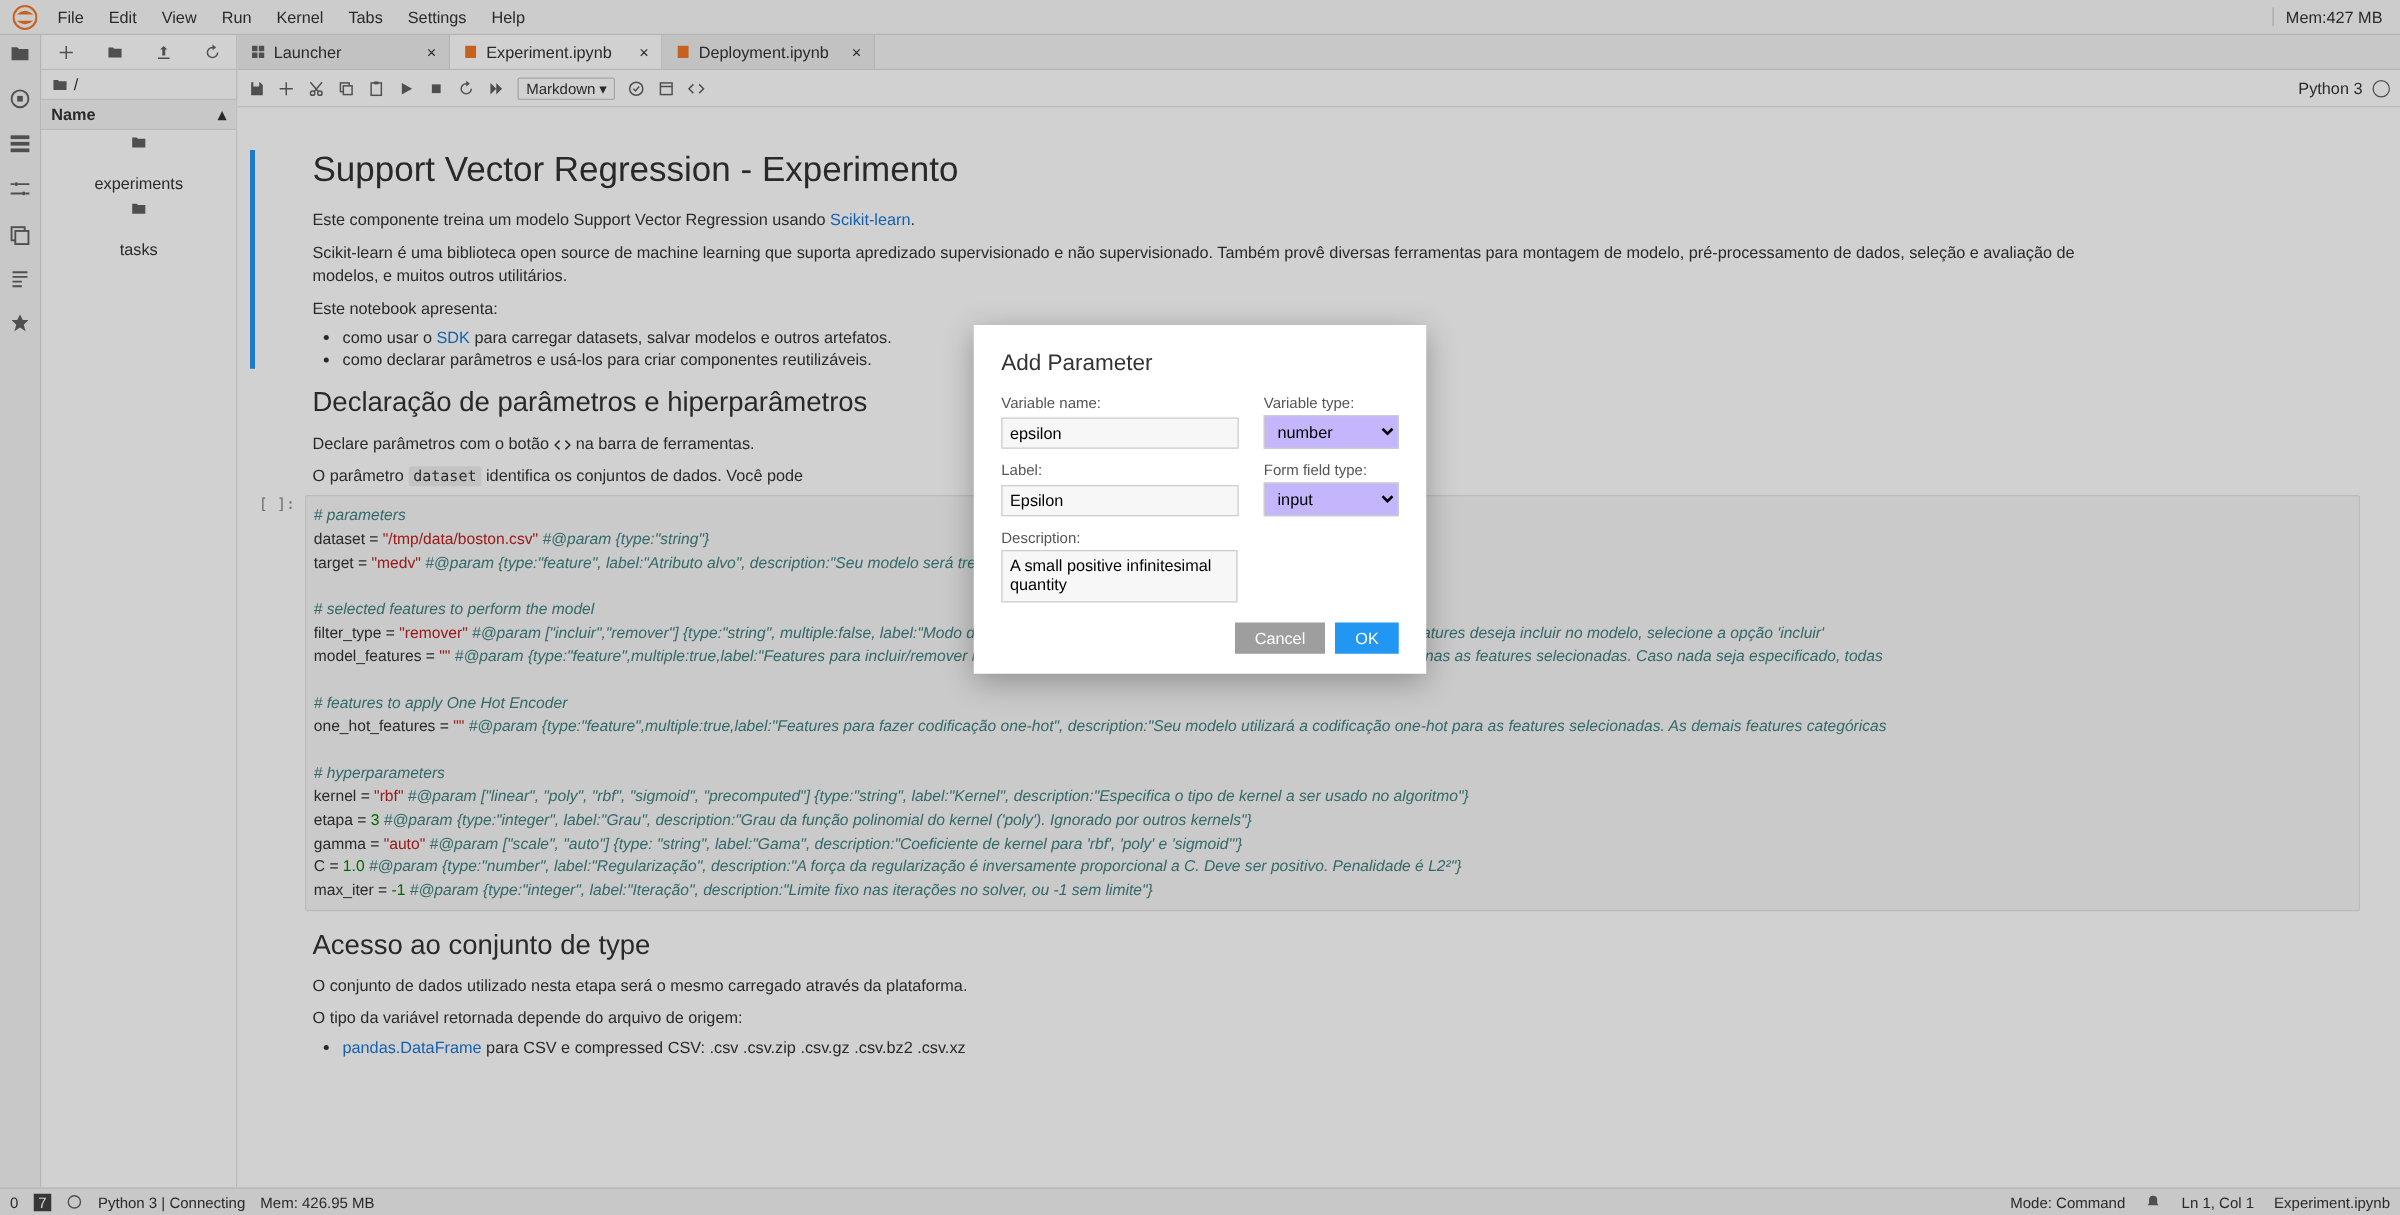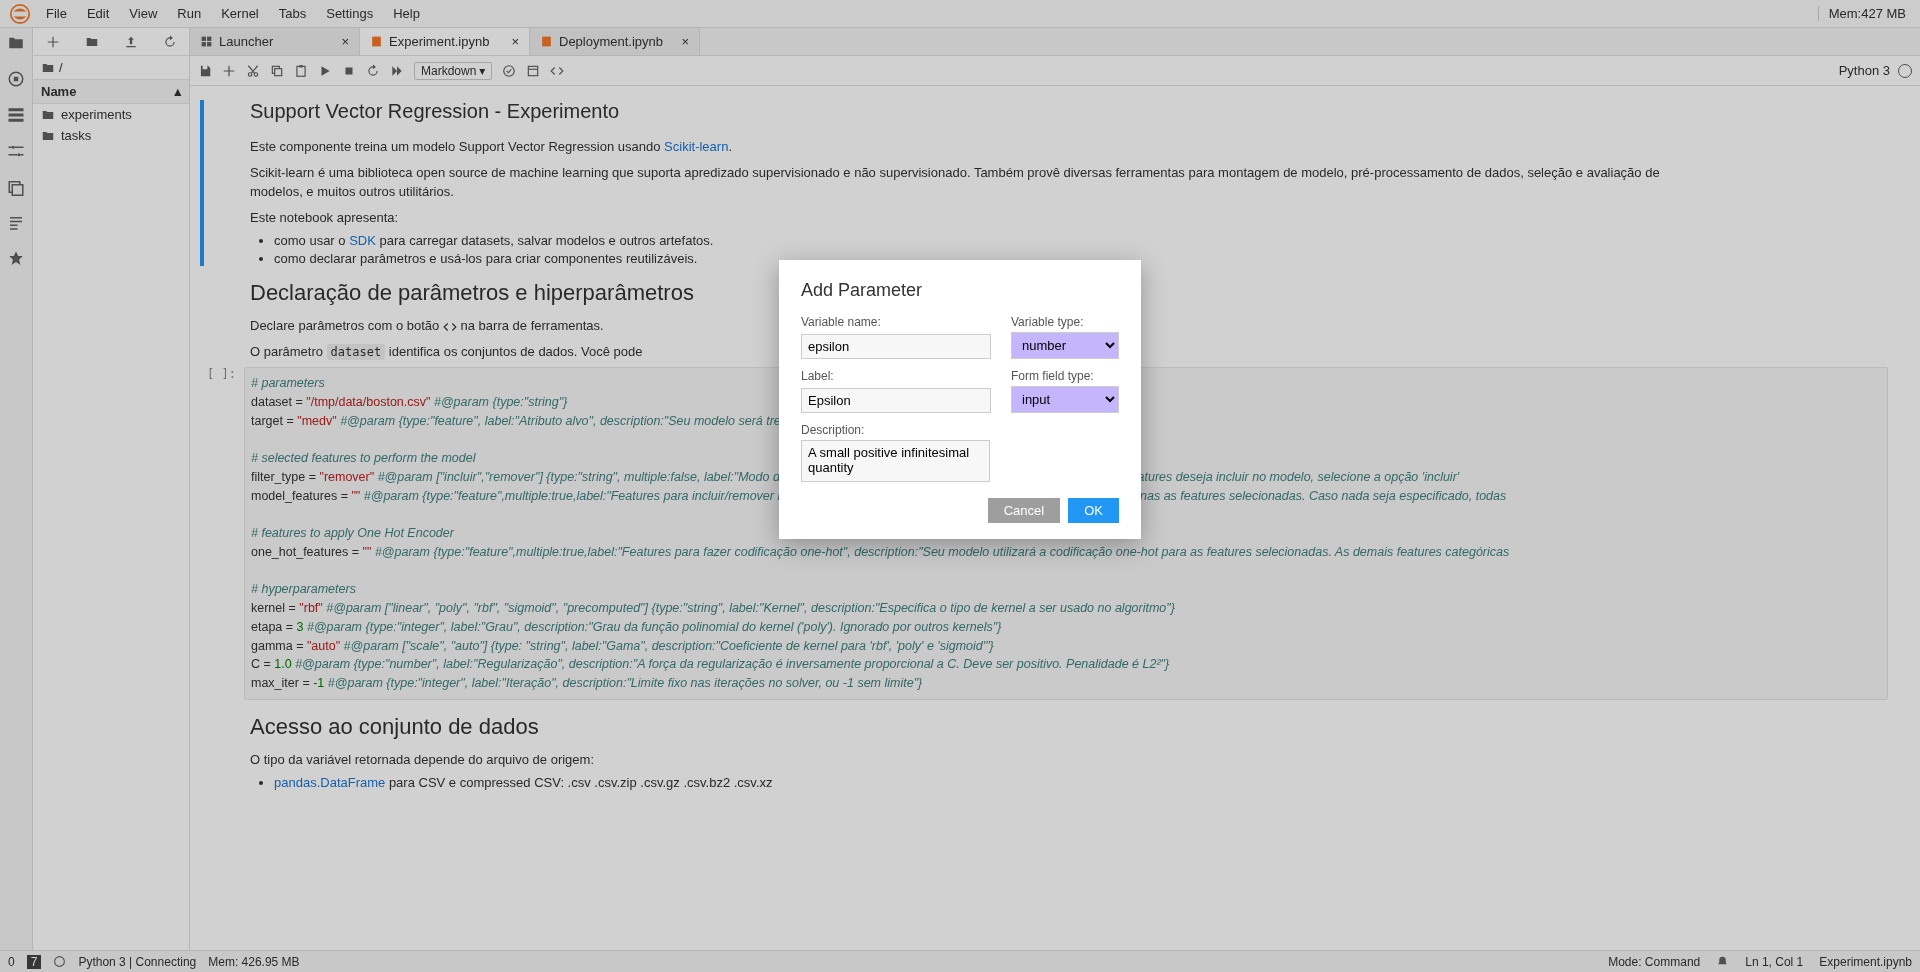--- a/index.html
+++ b/index.html
@@ -14,41 +14,41 @@
 .main-area { display: flex; height: calc(100% - 28px - 22px); }
 .left-rail { width: 33px; background: #f4f4f4; border-right: 1px solid #ddd; display: flex; flex-direction: column; align-items: center; padding-top: 6px; gap: 18px; }
 .left-rail .rail-icon { width: 18px; height: 18px; fill: #616161; cursor: pointer; }
 
 .file-panel { width: 157px; background: #fff; border-right: 1px solid #ddd; display: flex; flex-direction: column; }
 .file-toolbar { height: 28px; display: flex; align-items: center; justify-content: space-around; border-bottom: 1px solid #e5e5e5; }
 .file-toolbar svg { width: 14px; height: 14px; fill: #616161; }
 .breadcrumb { padding: 4px 8px; display: flex; align-items: center; gap: 4px; border-bottom: 1px solid #e5e5e5; }
 .name-header { padding: 4px 8px; font-weight: 600; background: #f5f5f5; border-bottom: 1px solid #e5e5e5; display: flex; justify-content: space-between; align-items: center; }
 .file-list { flex: 1; }
-.file-item { padding: 3px 8px; display: flex; align-items: center; gap: 6px; cursor: pointer; }
+.file-item { padding: 3px 8px; display: flex; align-items: center; gap: 18px; cursor: pointer; flex-direction: column; }
 .file-item svg { width: 14px; height: 14px; fill: #616161; }
 
 .content-area { flex: 1; display: flex; flex-direction: column; background: #fff; }
 .tabbar { height: 28px; background: #f4f4f4; border-bottom: 1px solid #ddd; display: flex; }
 .tab { padding: 0 10px; display: flex; align-items: center; gap: 6px; border-right: 1px solid #ddd; min-width: 170px; cursor: pointer; background: #ededed; }
 .tab.active { background: #fff; }
 .tab svg { width: 13px; height: 13px; }
 .tab .close { margin-left: auto; }
 
 .nb-toolbar { height: 30px; border-bottom: 1px solid #ddd; display: flex; align-items: center; padding: 0 8px; gap: 10px; }
 .nb-toolbar svg { width: 14px; height: 14px; fill: #616161; }
 .nb-toolbar .celltype { border: 1px solid #ccc; border-radius: 2px; padding: 1px 6px; display: flex; align-items: center; gap: 3px; font-size: 12px; }
 .nb-toolbar .right { margin-left: auto; display: flex; align-items: center; gap: 8px; }
 .nb-toolbar .kernel-circle { width: 14px; height: 14px; border: 1.5px solid #616161; border-radius: 50%; }
 
 .notebook { flex: 1; overflow: auto; padding: 10px 20px 10px 10px; background: #fff; }
 .cell { display: flex; margin-bottom: 12px; padding-right: 12px; }
 .md-cell-body { padding-left: 50px; max-width: 1500px; }
 .md-cell-body.active { border-left: 4px solid #2196f3; padding-left: 46px; }
-.md-cell-body h1 { font-size: 20px; font-weight: 400; margin: 4px 0 14px; color: #333; }
+.md-cell-body h1 { font-size: 28px; font-weight: 400; margin: 24px 0 14px; color: #333; }
 .md-cell-body h2 { font-size: 22px; font-weight: 400; margin: 14px 0 10px; color: #333; }
 .md-cell-body p { margin: 6px 0; line-height: 1.5; }
 .md-cell-body a { color: #1976d2; text-decoration: none; }
 .md-cell-body ul { margin: 6px 0 6px 24px; }
 .md-cell-body li { margin: 3px 0; }
 .md-cell-body code.inline { background: #eee; padding: 1px 4px; border-radius: 2px; font-family: Consolas, monospace; font-size: 12px; }
 
 .code-cell { display: flex; background: #f7f7f7; border: 1px solid #e5e5e5; border-radius: 2px; padding: 6px; overflow-x: auto; }
 .prompt { color: #888; font-family: Consolas, monospace; font-size: 12px; width: 44px; text-align: right; padding-right: 8px; flex-shrink: 0; }
 .code-body { font-family: Consolas, monospace; font-size: 12.5px; line-height: 1.5; white-space: pre; }
@@ -285,21 +285,22 @@
 <span class="c-comment"># hyperparameters</span>
 <span>kernel = </span><span class="c-str">"rbf"</span><span class="c-comment"> #@param ["linear", "poly", "rbf", "sigmoid", "precomputed"] {type:"string", label:"Kernel", description:"Especifica o tipo de kernel a ser usado no algoritmo"}</span>
 <span>etapa = </span><span class="c-num">3</span><span class="c-comment"> #@param {type:"integer", label:"Grau", description:"Grau da função polinomial do kernel ('poly'). Ignorado por outros kernels"}</span>
 <span>gamma = </span><span class="c-str">"auto"</span><span class="c-comment"> #@param ["scale", "auto"] {type: "string", label:"Gama", description:"Coeficiente de kernel para 'rbf', 'poly' e 'sigmoid'"}</span>
 <span>C = </span><span class="c-num">1.0</span><span class="c-comment"> #@param {type:"number", label:"Regularização", description:"A força da regularização é inversamente proporcional a C. Deve ser positivo. Penalidade é L2²"}</span>
 <span>max_iter = </span><span class="c-num">-1</span><span class="c-comment"> #@param {type:"integer", label:"Iteração", description:"Limite fixo nas iterações no solver, ou -1 sem limite"}</span></div>
         </div>
       </div>
 
       <div class="md-cell-body">
-        <h2>Acesso ao conjunto de dados</h2>
+        <h2>Acesso ao conjunto de type</h2>
+        <p>O conjunto de dados utilizado nesta etapa será o mesmo carregado através da plataforma.</p>
         <p>O tipo da variável retornada depende do arquivo de origem:</p>
         <ul>
           <li><a>pandas.DataFrame</a><span> para CSV e compressed CSV: .csv .csv.zip .csv.gz .csv.bz2 .csv.xz</span></li>
         </ul>
       </div>
     </div>
   </div>
 </div>
 
 <div class="statusbar">

